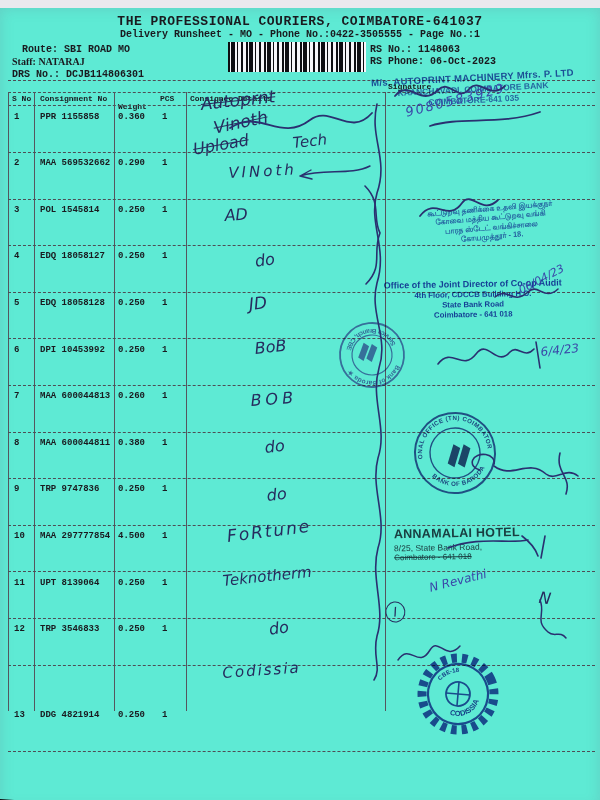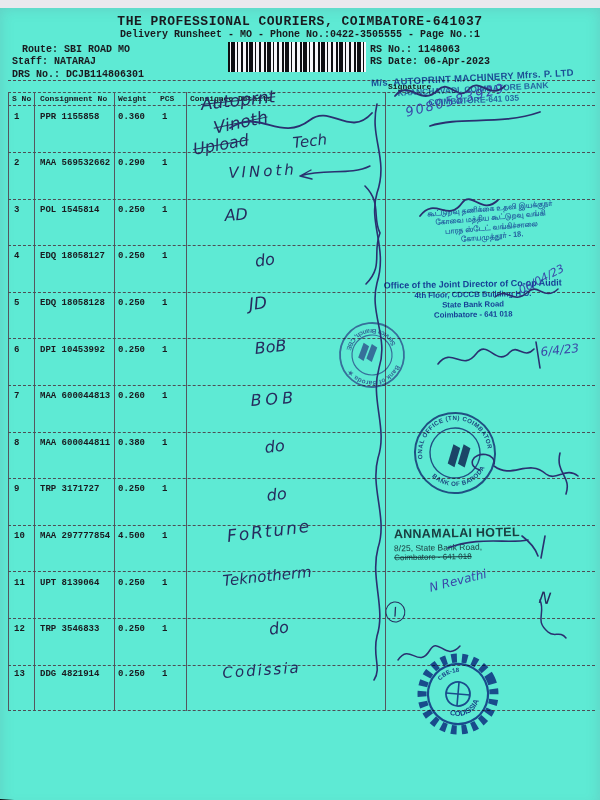--- a/index.html
+++ b/index.html
@@ -49,47 +49,47 @@
 
 <div class="page">
 
   <div class="abs hdr-title">THE PROFESSIONAL COURIERS, COIMBATORE-641037</div>
   <div class="abs hdr-sub">Delivery Runsheet - MO - Phone No.:0422-3505555 - Page No.:1</div>
 
   <div class="abs meta" style="left:12px;top:36px;padding-left:10px;">
     <span>Route:</span>
     <span>SBI ROAD MO</span>
   </div>
-  <div class="abs meta" style="left:12px;top:48px;">
+  <div class="abs meta" style="left:12px;top:48px;font-family:Liberation Serif, serif;">
     <span>Staff:</span>
     <span>NATARAJ</span>
   </div>
   <div class="abs meta" style="left:12px;top:61px;">
     <span>DRS No.:</span>
     <span>DCJB114806301</span>
   </div>
 
   <div class="abs barcode"></div>
 
   <div class="abs meta" style="left:370px;top:36px;">
     <span>RS No.:</span>
     <span>1148063</span>
   </div>
   <div class="abs meta" style="left:370px;top:48px;">
-    <span>RS Date:</span>
-    <span>06-Apr-2023</span>
+    <span>RS Phone:</span>
+    <span>06-Oct-2023</span>
   </div>
 
   <div class="abs dash" style="left:8px;top:72px;width:587px;"></div>
   <span class="abs th" style="left:388px;top:74px;">Signature</span>
   <div class="abs dash" style="left:8px;top:84px;width:587px;"></div>
 
   <span class="abs th" style="left:12px;top:86px;">S No</span>
   <span class="abs th" style="left:40px;top:86px;">Consignment No</span>
-  <span class="abs th" style="left:118px;top:86px;">Weight</span>
+  <span class="abs th" style="left:118px;top:94px;">Weight</span>
   <span class="abs th" style="left:160px;top:86px;">PCS</span>
   <span class="abs th" style="left:190px;top:86px;">Consignee Details</span>
   <div class="abs dash" style="left:8px;top:97px;width:587px;"></div>
 
   <div class="abs vline" style="left:8px;"></div>
   <div class="abs vline" style="left:34px;"></div>
   <div class="abs vline" style="left:114px;"></div>
   <div class="abs vline" style="left:186px;"></div>
   <div class="abs vline" style="left:385px;"></div>
 
@@ -137,21 +137,21 @@
       <span class="c-pcs">1</span>
     </div>
       <div class="row" style="top: 423.7px;">
       <span class="c-sno">8</span>
       <span class="c-con">MAA 600044811</span>
       <span class="c-wt">0.380</span>
       <span class="c-pcs">1</span>
     </div>
       <div class="row" style="top: 470.3px;">
       <span class="c-sno">9</span>
-      <span class="c-con">TRP 3171727</span>
+      <span class="c-con">TRP 9747836</span>
       <span class="c-wt">0.250</span>
       <span class="c-pcs">1</span>
     </div>
       <div class="row" style="top: 516.9px;">
       <span class="c-sno">10</span>
       <span class="c-con">MAA 297777854</span>
       <span class="c-wt">4.500</span>
       <span class="c-pcs">1</span>
     </div>
       <div class="row" style="top: 563.5px;">
@@ -159,21 +159,21 @@
       <span class="c-con">UPT 8139064</span>
       <span class="c-wt">0.250</span>
       <span class="c-pcs">1</span>
     </div>
       <div class="row" style="top: 610.1px;">
       <span class="c-sno">12</span>
       <span class="c-con">TRP 3546833</span>
       <span class="c-wt">0.250</span>
       <span class="c-pcs">1</span>
     </div>
-      <div class="row" style="top: 655px;">
+      <div class="row" style="top: 696px;">
       <span class="c-sno">13</span>
       <span class="c-con">DDG 4821914</span>
       <span class="c-wt">0.250</span>
       <span class="c-pcs">1</span>
     </div>
     </div>
 
   <div class="stamp st-autoprint">
     <div class="l1">M/s. AUTOPRINT MACHINERY Mfrs. P. LTD</div>
     <div class="l2">KAANCHAVADI, COIMBATORE BANK</div>

